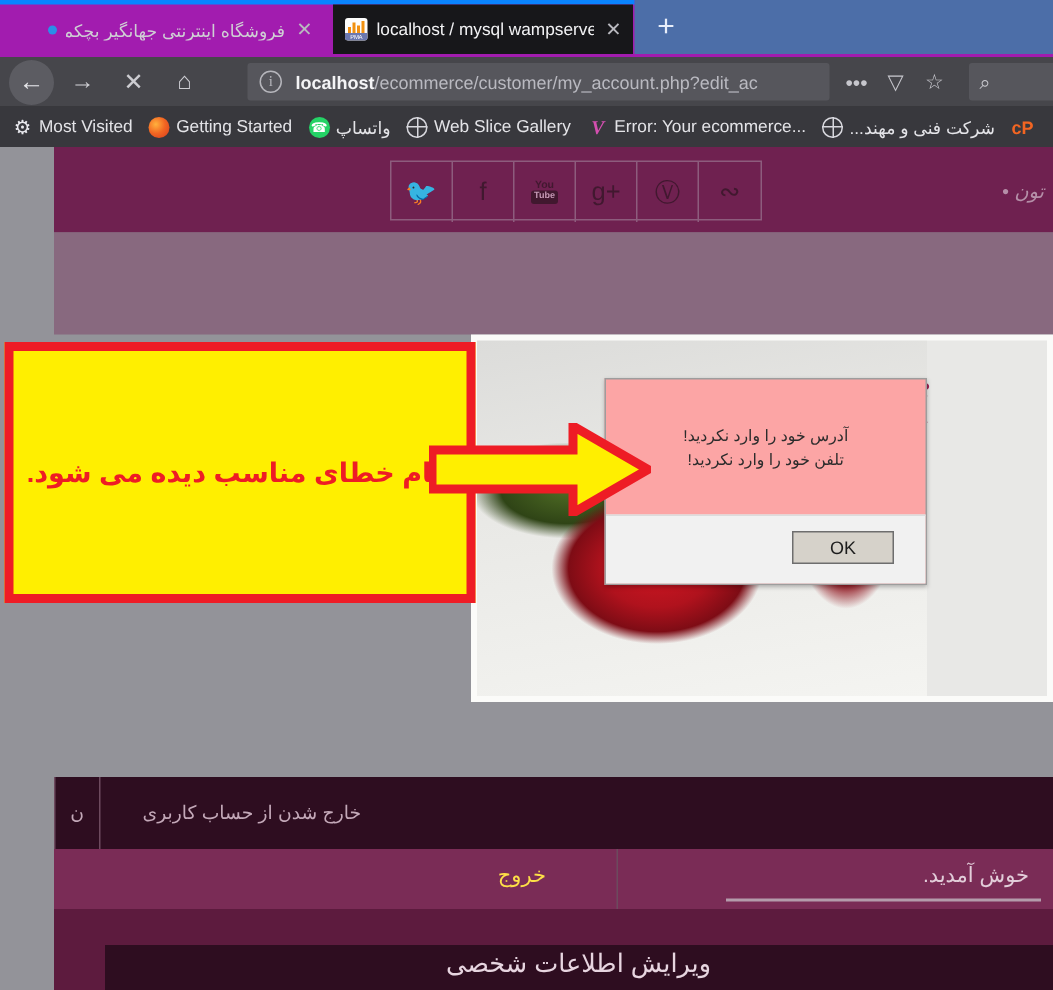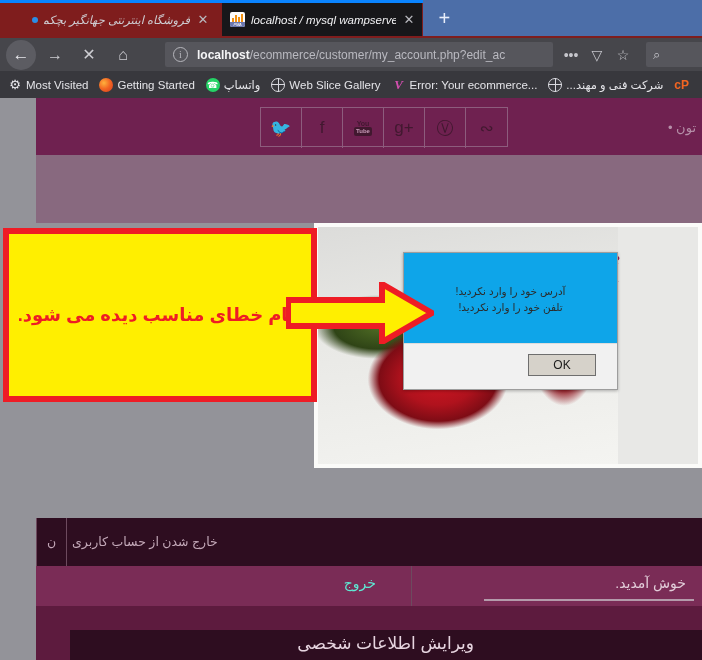--- a/index.html
+++ b/index.html
@@ -7,22 +7,21 @@
   html, body {
     width: 702px; height: 660px; overflow: hidden;
     font-family: "Liberation Sans", "DejaVu Sans", sans-serif;
     background: #2a2a2e;
   }
   #root { position: relative; width: 702px; height: 660px; overflow: hidden; }
 
   
   .tabstrip {
     position: absolute; left: 0; top: 0; width: 702px; height: 38px;
-    background: #7f1d1d;
-    font-style: italic;
+    background: #a21caf;
   }
   .tabstrip-bluefill {
     position: absolute; left: 423px; top: 0; width: 279px; height: 36px;
     background: #4c6ea8;
   }
   .tabstrip-blueline {
     position: absolute; left: 0; top: 0; width: 423px; height: 3px;
     background: #0a84ff;
   }
 
@@ -152,20 +151,21 @@
   .page-col {
     position: absolute; left: 36px; top: 0; width: 666px; height: 562px;
   }
   .site-topbar {
     position: absolute; left: 0; top: 0; width: 666px; height: 57px;
     background: #6f2150;
   }
   .site-topbar-rtl {
     position: absolute; right: 6px; top: 22px; color: #b58fa8; font-size: 13px;
     direction: rtl;
+    font-style: italic;
   }
   .social-wrap {
     position: absolute; left: 224px; top: 9px; height: 40px;
     display: flex; border: 1px solid #8d5c7d;
   }
   .social {
     width: 41px; height: 40px; border-right: 1px solid #8d5c7d;
     display: flex; align-items: center; justify-content: center;
     color: #41182f; font-size: 17px;
   }
@@ -212,59 +212,59 @@
     color: #22221f; font-size: 11.5px; font-weight: bold; margin-top: 12px;
     white-space: nowrap;
   }
 
   .nav-main {
     position: absolute; left: 0; top: 420px; width: 666px; height: 48px;
     background: #2e0d20; display: flex; flex-direction: row-reverse;
     align-items: stretch; direction: rtl;
   }
   .nav-item {
-    min-width: 82px; padding: 0 5px; border-left: 1px solid #6d4a5e;
+    min-width: 82px; padding: 0 28px; border-left: 1px solid #6d4a5e;
     display: flex; align-items: center; justify-content: center; text-align: center;
     color: #c3a8b8; font-size: 12.5px; line-height: 16px;
   }
   .nav-item:first-child { min-width: 30px; padding: 0 6px; border-left: 1px solid #6d4a5e; }
 
   .welcome-bar {
     position: absolute; left: 0; top: 468px; width: 666px; height: 40px;
     background: #7a2c56; direction: rtl;
   }
   .welcome-text {
     position: absolute; right: 16px; top: 9px; color: #e2cdd9; font-size: 14px;
   }
   .welcome-underline {
     position: absolute; right: 8px; top: 33px; width: 210px; height: 2px;
     background: #b49bab;
   }
   .welcome-divider {
     position: absolute; right: 290px; top: 0; width: 1px; height: 40px; background: #6d4a5e;
   }
   .welcome-logout {
-    position: absolute; right: 326px; top: 9px; color: #5eead4; font-size: 14px;
+    position: absolute; right: 338px; top: 9px; color: #fde047; font-size: 14px;
   }
   .panel-dark {
     position: absolute; left: 0; top: 508px; width: 666px; height: 54px;
     background: #5d1b3e;
   }
   .panel-inner {
     position: absolute; left: 34px; top: 24px; width: 632px; height: 30px;
     background: #2e0d20; direction: rtl;
   }
   .panel-title {
     position: absolute; right: 228px; top: 3px; color: #e7d5e0; font-size: 17px;
   }
 
   
   .modal {
     position: absolute; left: 403px; top: 252px; width: 215px; height: 138px;
-    background: #0ea5e9; border: 1px solid #9d9d9d;
+    background: #fca5a5; border: 1px solid #9d9d9d;
     box-shadow: 0 1px 3px rgba(0,0,0,0.28);
   }
   .modal-body {
     position: absolute; left: 0; top: 0; width: 100%; height: 92px;
     display: flex; flex-direction: column; align-items: center; justify-content: center;
     gap: 3px; direction: rtl;
   }
   .modal-msg { color: #2c2c2c; font-size: 10.5px; line-height: 13px; text-align: center; }
   .modal-footer {
     position: absolute; left: 0; bottom: 0; width: 100%; height: 46px;

